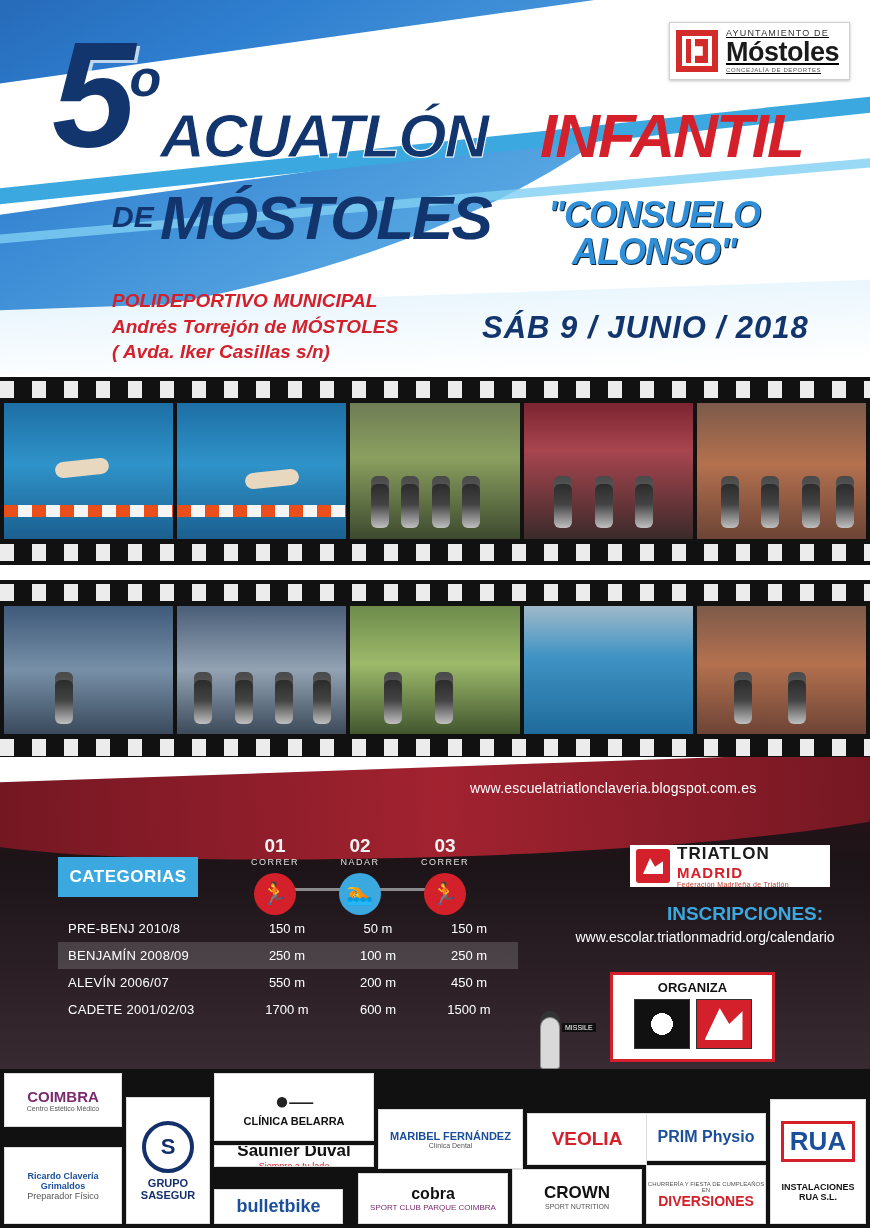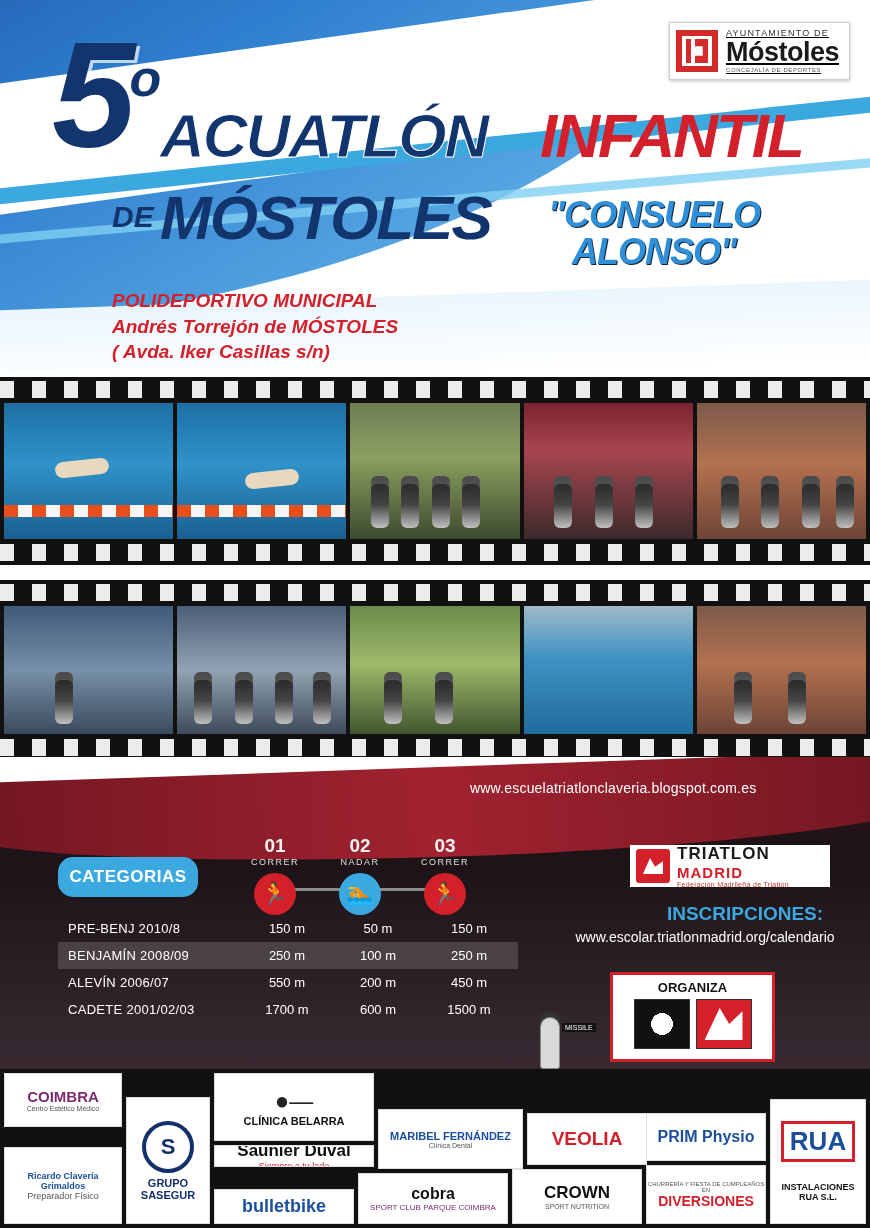--- a/index.html
+++ b/index.html
@@ -180,21 +180,21 @@
     transform: rotate(-2deg);
   }
   .blog {
     position: absolute; top: 23px; left: 470px;
     color: #ffffff; font-size: 14px; letter-spacing: .2px;
   }
 
   .cat-title {
     position: absolute; top: 100px; left: 58px; width: 140px; height: 40px;
     background: #3ba8e0; color: #ffffff; font-weight: bold; font-size: 17px;
-    display: flex; align-items: center; justify-content: center; letter-spacing: .5px; border-radius: 15px;
+    display: flex; align-items: center; justify-content: center; letter-spacing: .5px;
   }
   .seg { position: absolute; text-align: center; color: #fff; }
   .seg .num { font-size: 19px; font-weight: bold; color: #f2f2f2; }
   .seg .lbl { font-size: 9px; letter-spacing: 1.5px; color: #e0e0e0; }
   .seg .circ {
     width: 42px; height: 42px; border-radius: 50%; margin: 6px auto 0;
     display: flex; align-items: center; justify-content: center; font-size: 22px; color: #fff;
   }
   .circ.red { background: #d4202a; }
   .circ.blue { background: #3ba8e0; }
@@ -294,20 +294,21 @@
     <div class="word-de">DE</div>
     <div class="word-mostoles">MÓSTOLES</div>
     <div class="word-consuelo">"CONSUELO</div>
     <div class="word-alonso">ALONSO"</div>
 
     <div class="venue">
       <div>POLIDEPORTIVO MUNICIPAL</div>
       <div>Andrés Torrejón de MÓSTOLES</div>
       <div>( Avda. Iker Casillas s/n)</div>
     </div>
+    <div class="date">SÁB 9 / JUNIO / 2018</div>
   </div>
 
   <div class="strip s1">
     <div class="perf top"></div>
     <div class="perf bot"></div>
     <div class="frames">
       <div class="frame ph-pool">
           <div class="swimmer"></div>
         </div>
       <div class="frame ph-pool">
@@ -470,21 +471,21 @@
       </div>
     </div>
 
     <div class="sp" style="left:214px; top:76px; width:160px; height:22px;">
       <div>
         <div class="ttl" style="font-size:17px;">Saunier Duval</div>
         <div class="sub" style="font-size:9px;color:#d4202a;">Siempre a tu lado</div>
       </div>
     </div>
 
-    <div class="sp" style="left:214px; top:120px; width:140px; height:35px;">
+    <div class="sp" style="left:214px; top:120px; width:129px; height:35px;">
       <div class="ttl" style="font-size:18px;color:#1b4f9c;">bulletbike</div>
     </div>
 
     <div class="sp" style="left:378px; top:40px; width:145px; height:60px;">
       <div>
         <div class="ttl" style="font-size:11px;color:#1b4f9c;">MARIBEL FERNÁNDEZ</div>
         <div class="sub" style="font-size:7px;">Clínica Dental</div>
       </div>
     </div>
 

